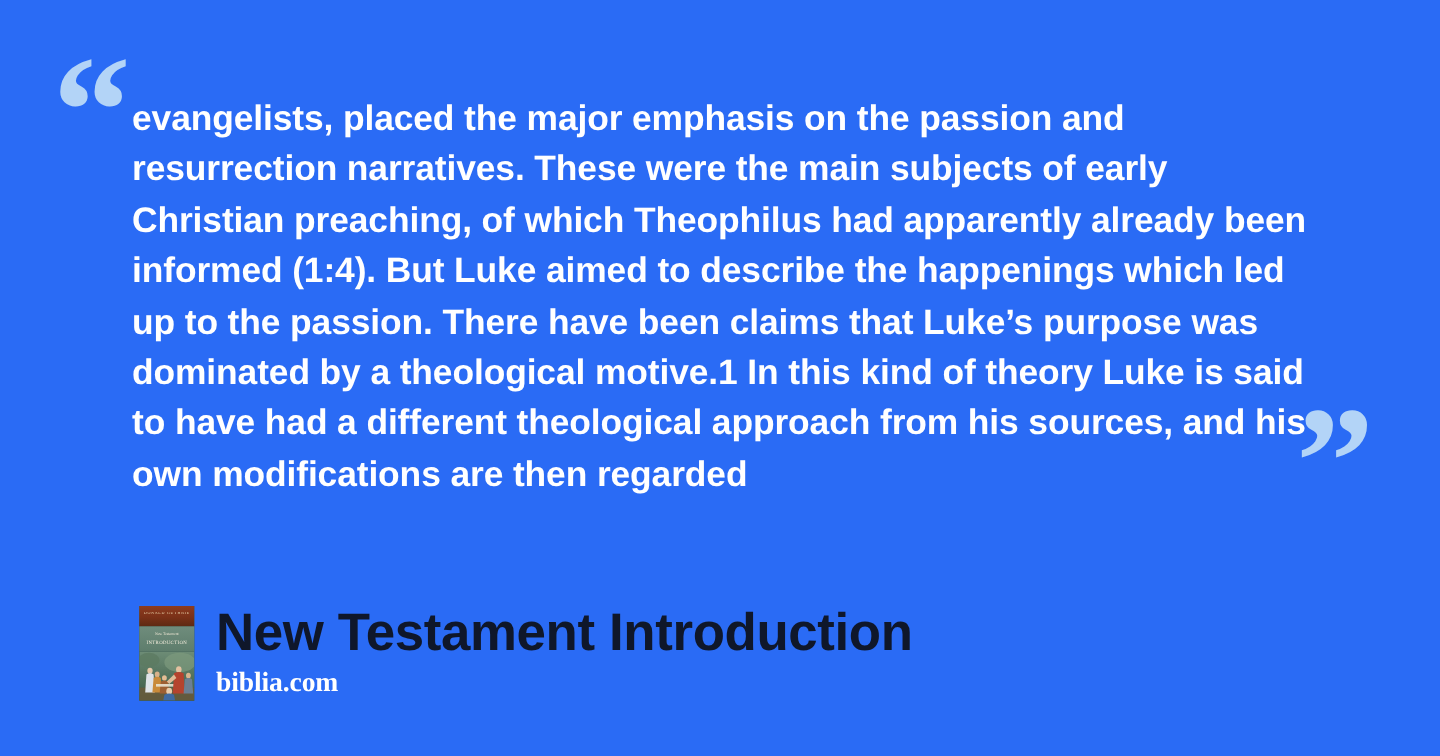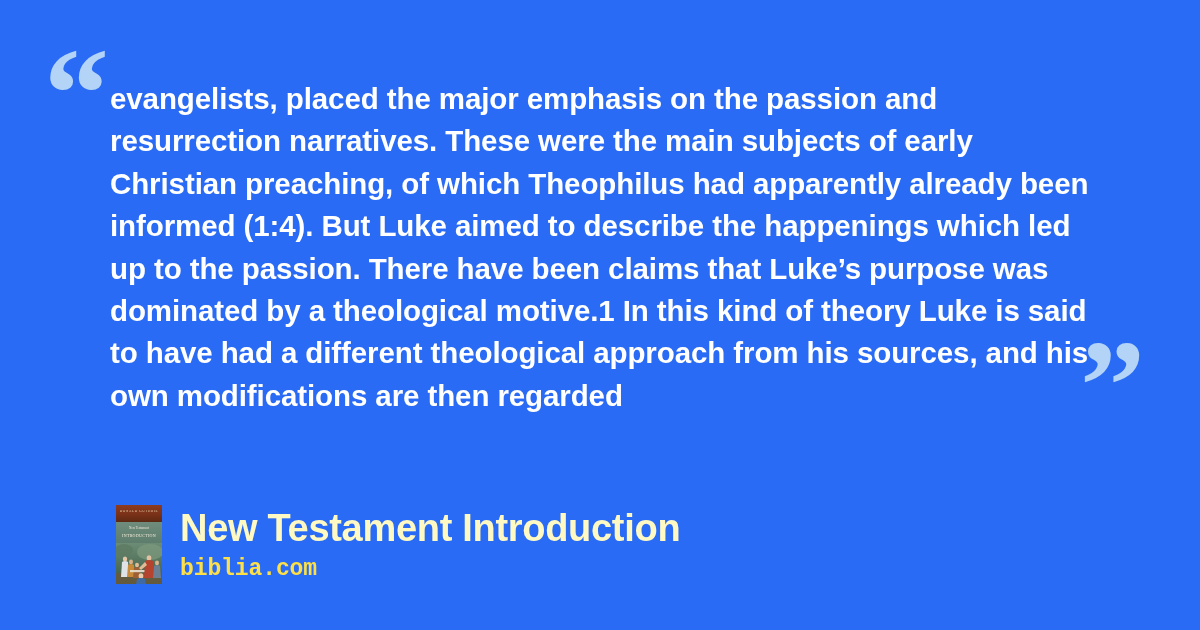--- a/index.html
+++ b/index.html
@@ -145,32 +145,32 @@
   .bc-art svg { display: block; }
 
   .footer-text {
     margin-left: 18px;
     display: flex;
     flex-direction: column;
     justify-content: flex-start;
     padding-top: 1px;
   }
   .book-title {
-    color: #fef9c3;
+    color: #0f172a;
     font-family: "Liberation Sans", sans-serif;
     font-weight: 700;
-    font-size: 38px;
+    font-size: 44px;
     line-height: 44px;
     letter-spacing: -0.3px;
     white-space: nowrap;
   }
   .site-name {
     margin-top: 6px;
-    color: #fde047;
-    font-family: Liberation Mono, monospace;
+    color: #ffffff;
+    font-family: Liberation Serif, serif;
     font-weight: 700;
     font-size: 23px;
     line-height: 26px;
     letter-spacing: -0.1px;
     white-space: nowrap;
   }
 </style>
 </head>
 <body>
 

